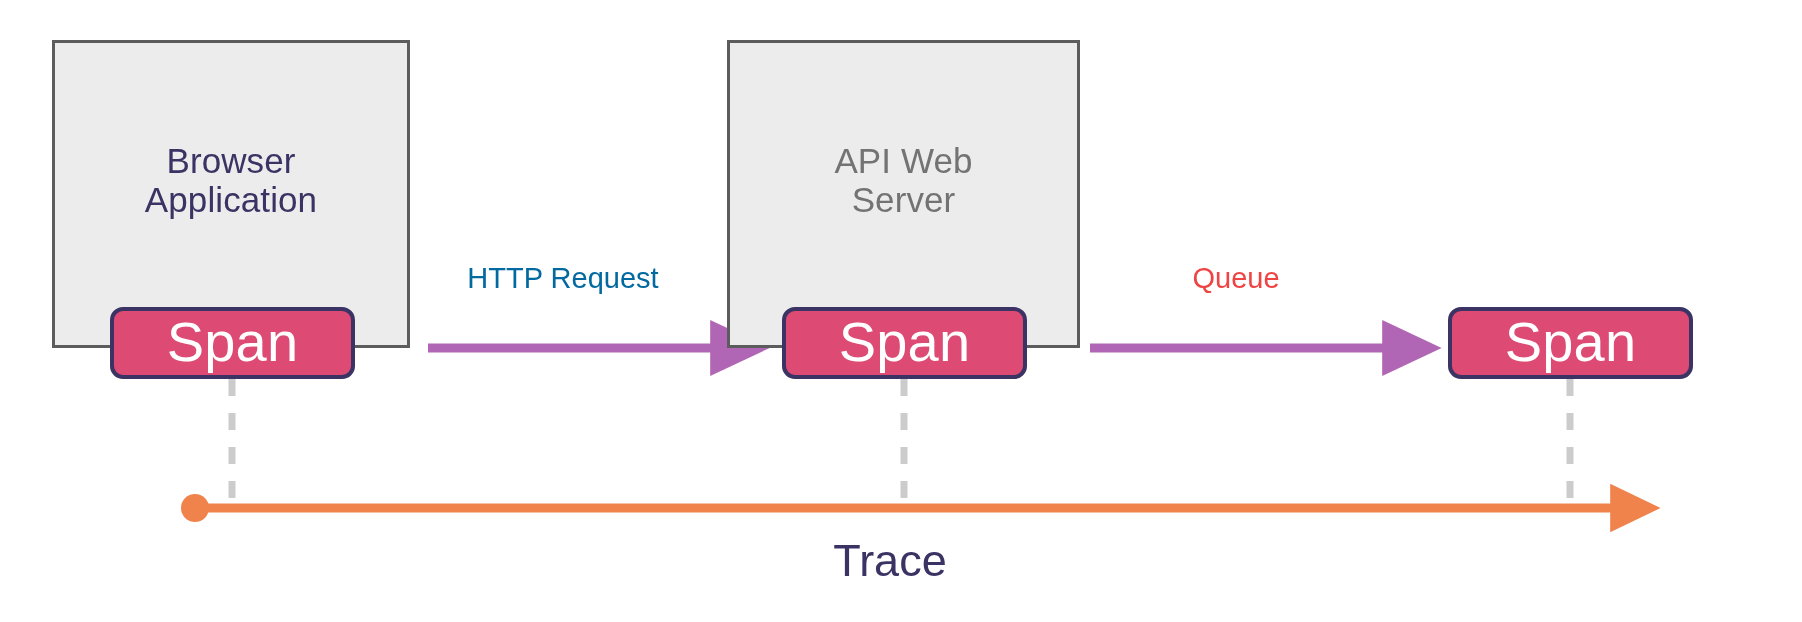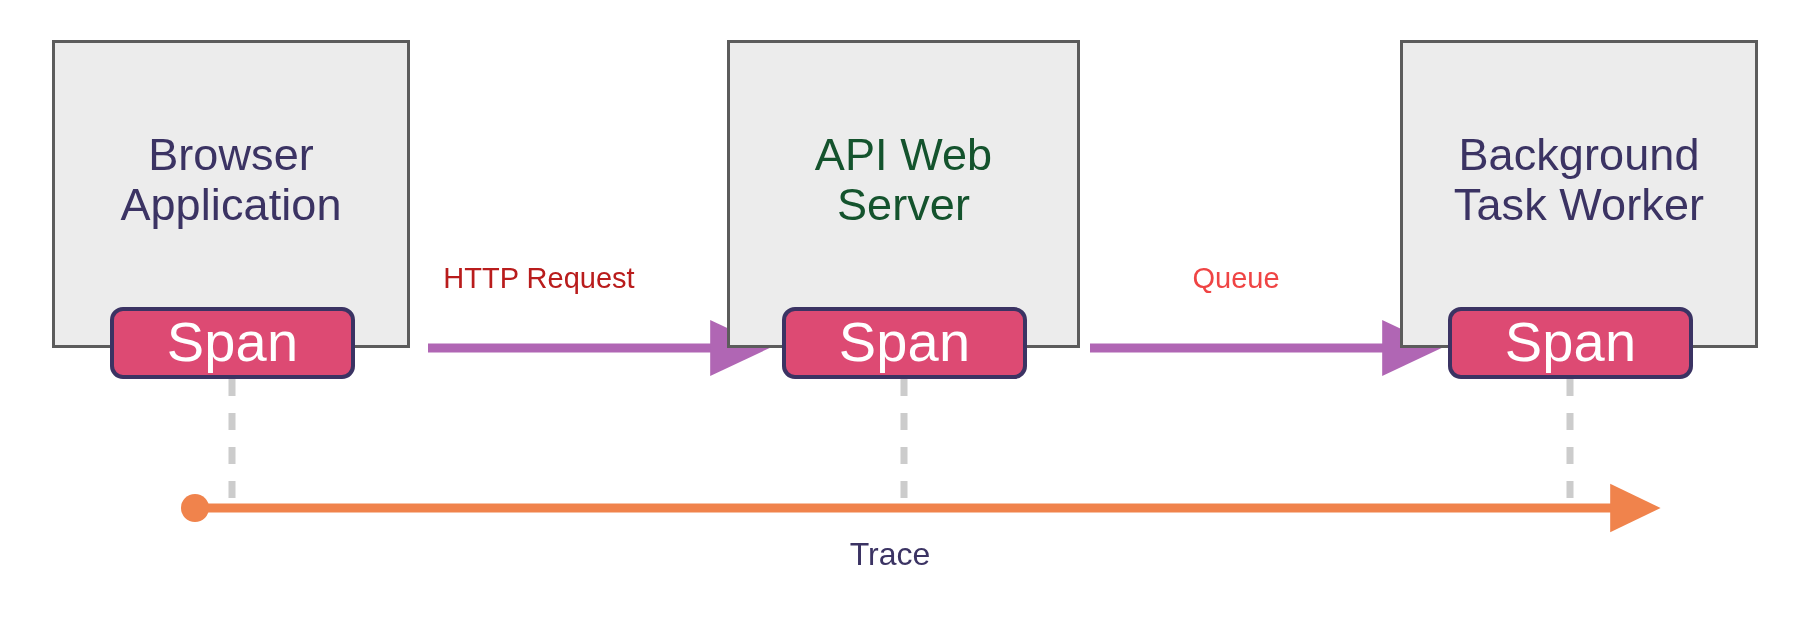--- a/index.html
+++ b/index.html
@@ -32,21 +32,21 @@
     box-sizing: border-box;
     background: #ececec;
     border: 3px solid #5c5c5c;
     display: flex;
     align-items: center;
     justify-content: center;
     z-index: 2;
   }
   .service-label {
     color: #3b3363;
-    font-size: 45px;
+    font-size: 35px;
     line-height: 1.12;
     text-align: center;
     letter-spacing: 0.1px;
     white-space: pre-line;
     padding-bottom: 28px;
     font-weight: 400;
   }
 
   
   .span-pill {
@@ -78,21 +78,21 @@
     text-align: center;
     white-space: nowrap;
     z-index: 4;
     font-weight: 400;
   }
 
   
   .trace-label {
     position: absolute;
     color: #3b3363;
-    font-size: 32px;
+    font-size: 45px;
     line-height: 1;
     text-align: center;
     white-space: nowrap;
     z-index: 4;
     font-weight: 400;
   }
 </style>
 </head>
 <body>
 
@@ -127,33 +127,29 @@
 
   <div class="service-box" style="left: 52px; top: 40px; width: 358px; height: 308px; background: rgb(236, 236, 236); border-color: rgb(92, 92, 92);">
     <div class="service-label" style="color: rgb(59, 51, 99);">Browser
 Application</div>
   </div>
   <div class="span-pill" style="left: 110px; top: 307px; width: 245px; height: 72px; background: rgb(221, 74, 115); border-color: rgb(59, 51, 99);">
     <span class="span-label" style="color: rgb(255, 255, 255);">Span</span>
   </div>
 
   <div class="service-box" style="left: 727px; top: 40px; width: 353px; height: 308px; background: rgb(236, 236, 236); border-color: rgb(92, 92, 92);">
-    <div class="service-label" style="color: #14532d;">API Web
+    <div class="service-label" style="color: #737373;">API Web
 Server</div>
   </div>
   <div class="span-pill" style="left: 782px; top: 307px; width: 245px; height: 72px; background: rgb(221, 74, 115); border-color: rgb(59, 51, 99);">
     <span class="span-label" style="color: rgb(255, 255, 255);">Span</span>
   </div>
 
-  <div class="service-box" style="left: 1400px; top: 40px; width: 358px; height: 308px; background: rgb(236, 236, 236); border-color: rgb(92, 92, 92);">
-    <div class="service-label" style="color: rgb(59, 51, 99);">Background
-Task Worker</div>
-  </div>
   <div class="span-pill" style="left: 1448px; top: 307px; width: 245px; height: 72px; background: rgb(221, 74, 115); border-color: rgb(59, 51, 99);">
     <span class="span-label" style="color: rgb(255, 255, 255);">Span</span>
   </div>
 
-  <div class="flow-label" style="left: 539px; top: 264px; transform: translateX(-50%); color: #b91c1c;">HTTP Request</div>
+  <div class="flow-label" style="left: 563px; top: 264px; transform: translateX(-50%); color: #0369a1;">HTTP Request</div>
   <div class="flow-label" style="left: 1236px; top: 264px; transform: translateX(-50%); color: #ef4444;">Queue</div>
 
   <div class="trace-label" style="left: 890px; top: 538px; transform: translateX(-50%); color: rgb(59, 51, 99);">Trace</div>
 
 </div>
 
 </body></html>

